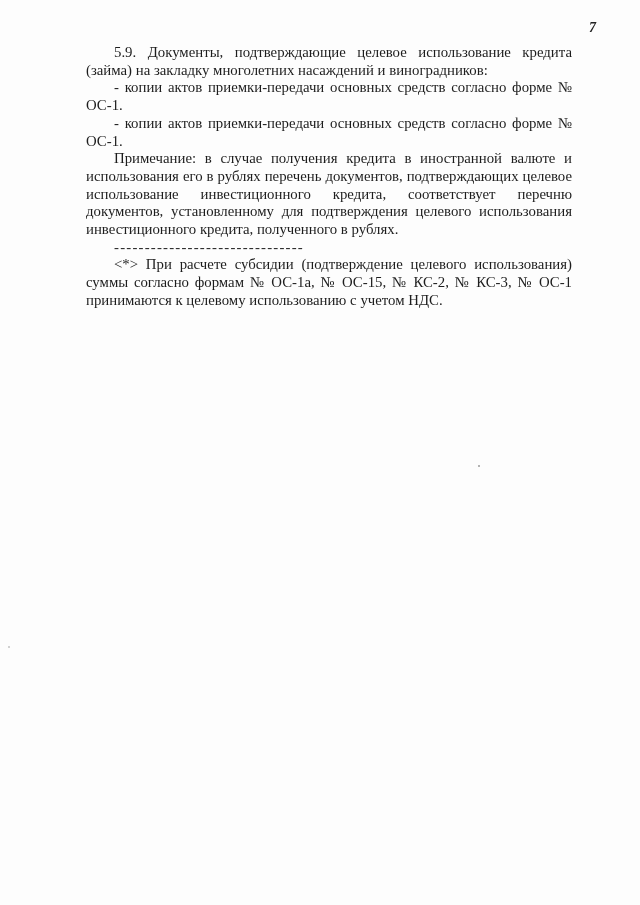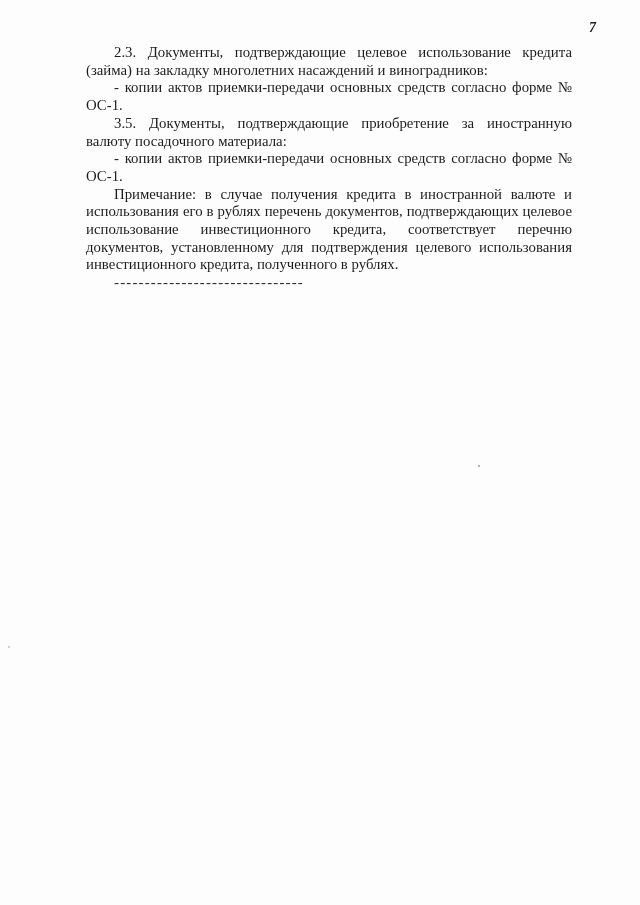--- a/index.html
+++ b/index.html
@@ -69,26 +69,26 @@
   .speck-2 { left: 8px;   top: 646px; width: 2px; height: 2px; opacity: .6; }
 </style>
 </head>
 <body>
 
 <div class="page">
 
   <div class="page-number">7</div>
 
   <div class="content">
-    <p>2.3. Документы, подтверждающие целевое использование кредита (займа) на закладку многолетних насаждений и виноградников:</p>
+    <p>5.9. Документы, подтверждающие целевое использование кредита (займа) на закладку многолетних насаждений и виноградников:</p>
     <p>- копии актов приемки-передачи основных средств согласно форме № ОС-1.</p>
-    <p>3.5. Документы, подтверждающие приобретение за иностранную валюту посадочного материала:</p>
     <p>- копии актов приемки-передачи основных средств согласно форме № ОС-1.</p>
     <p>Примечание: в случае получения кредита в иностранной валюте и использования его в рублях перечень документов, подтверждающих целевое использование инвестиционного кредита, соответствует перечню документов, установленному для подтверждения целевого использования инвестиционного кредита, полученного в рублях.</p>
     <p class="separator">-------------------------------</p>
+    <p>&lt;*&gt; При расчете субсидии (подтверждение целевого использования) суммы согласно формам № ОС-1а, № ОС-15, № КС-2, № КС-3, № ОС-1 принимаются к целевому использованию с учетом НДС.</p>
   </div>
 
   <div class="scan-footer">
     
   </div>
 
   <div class="speck speck-1"></div>
   <div class="speck speck-2"></div>
 
 </div>

